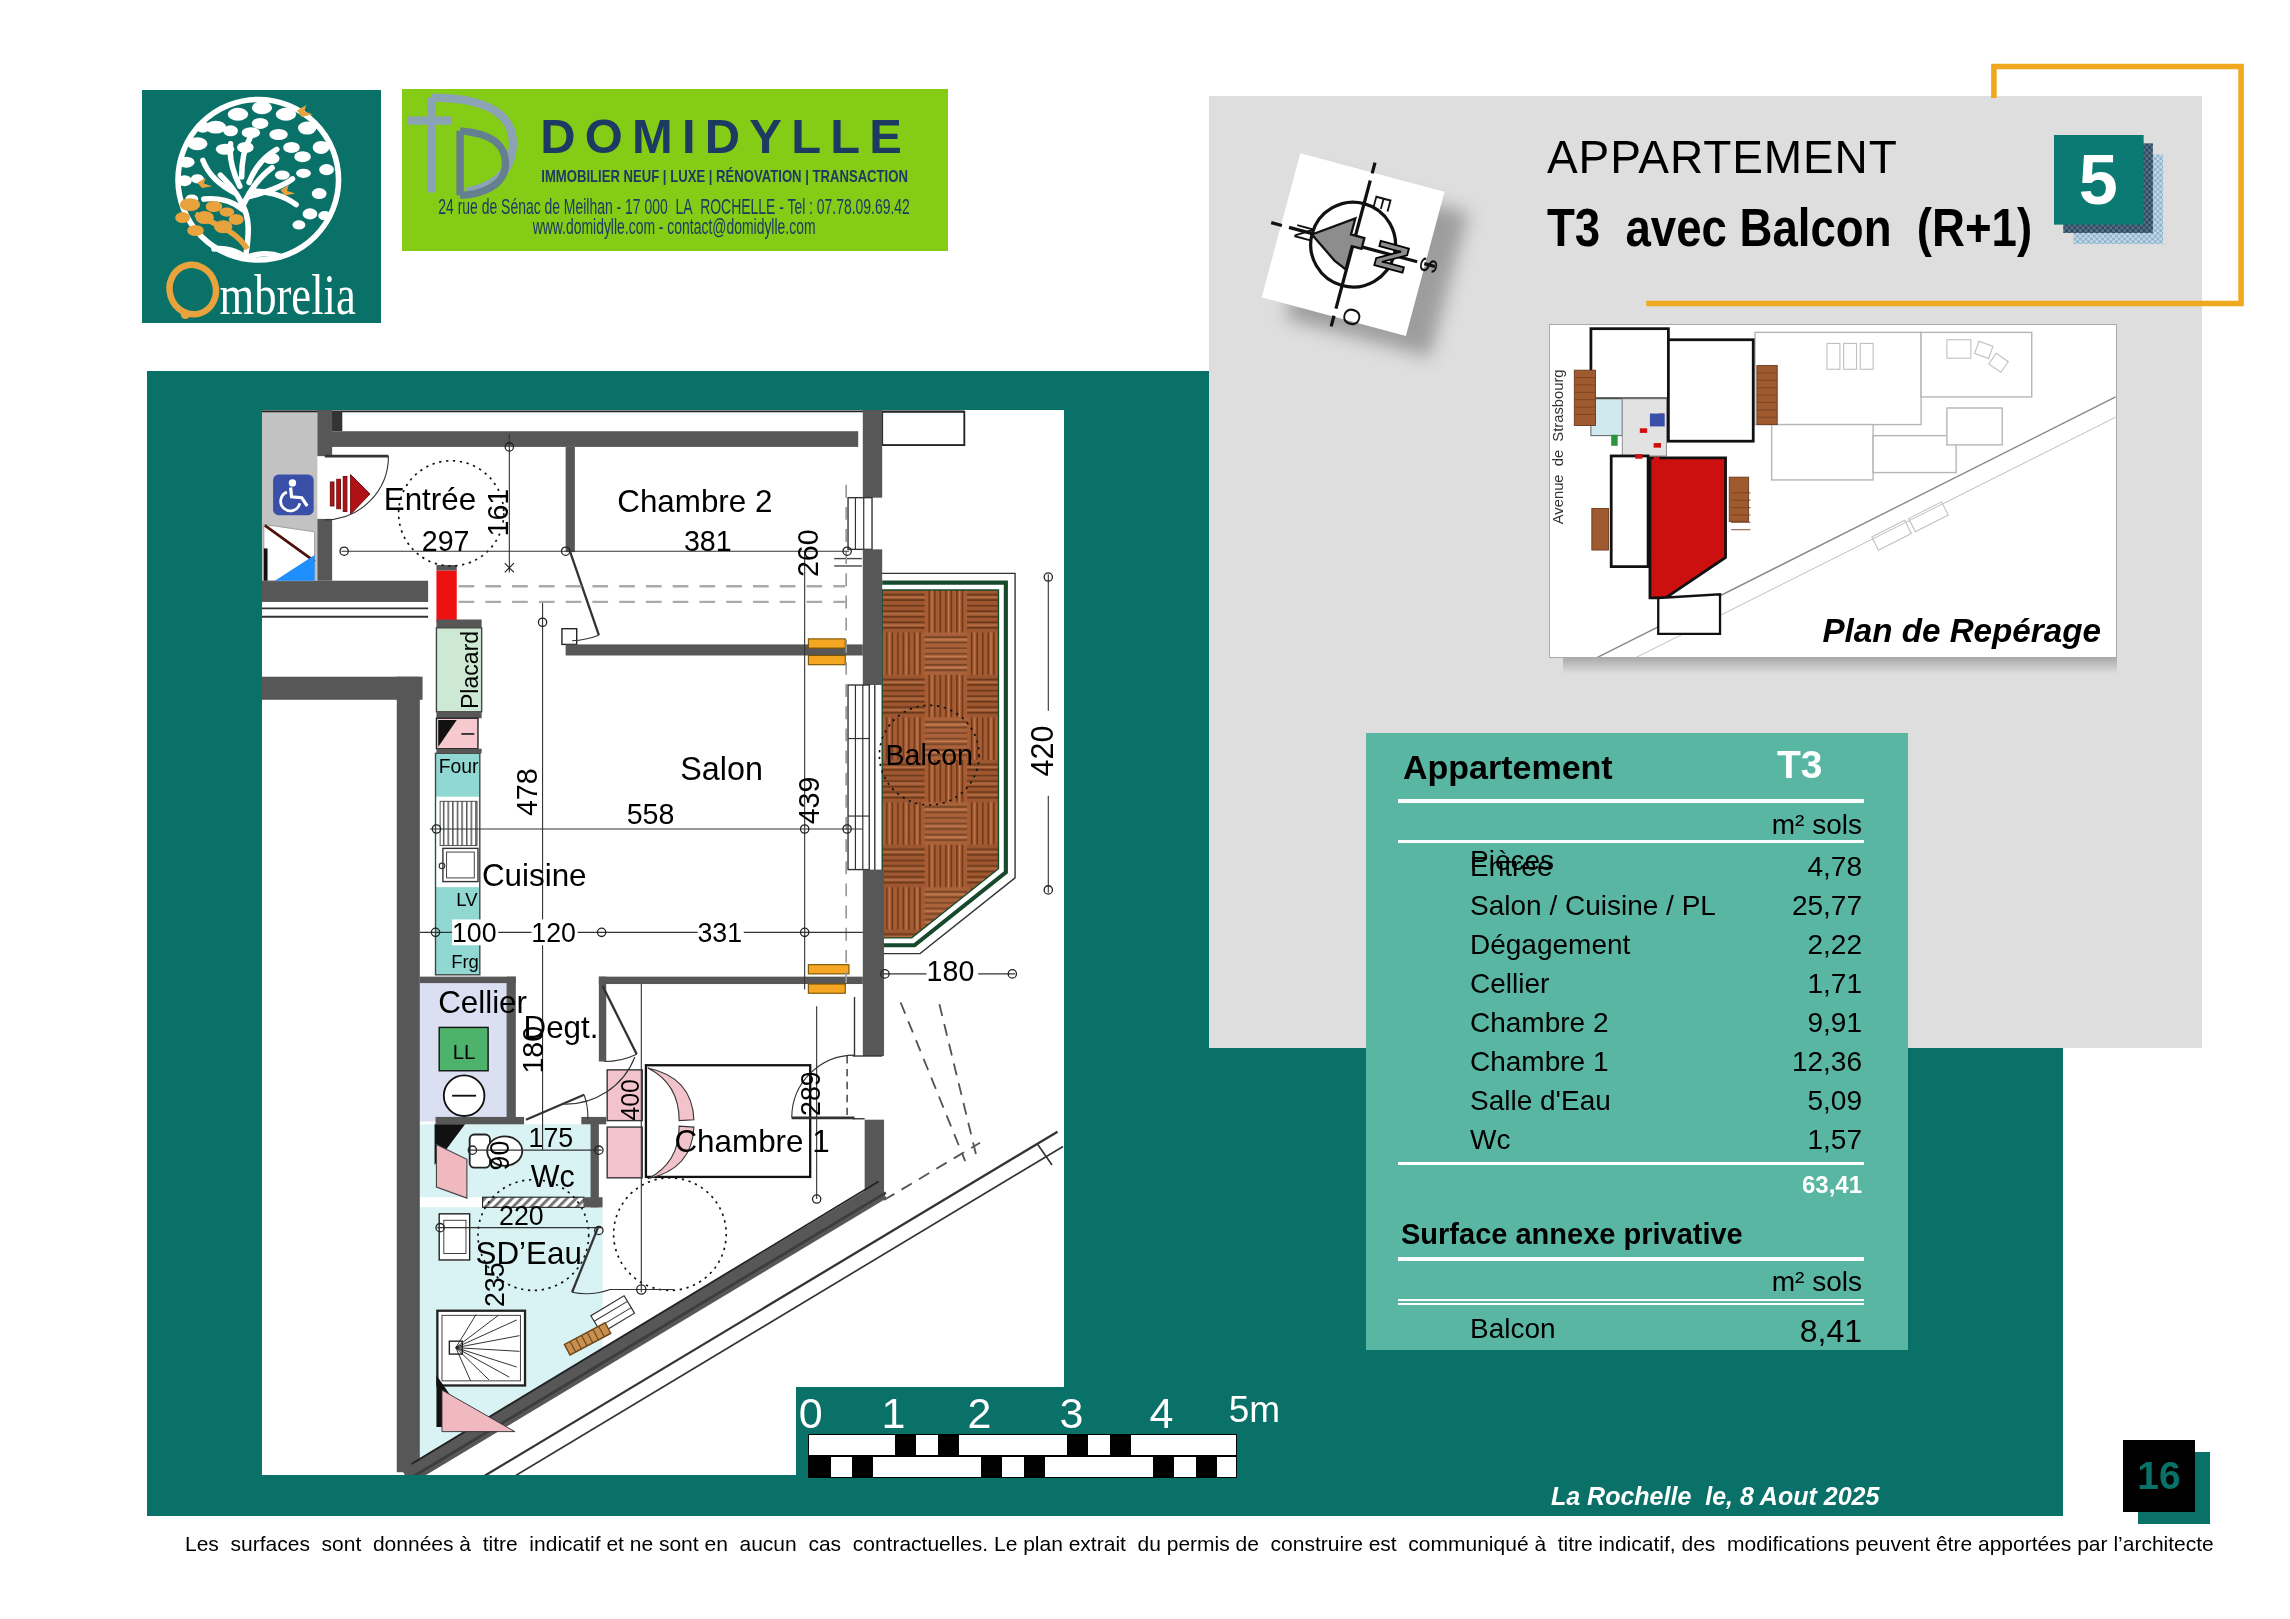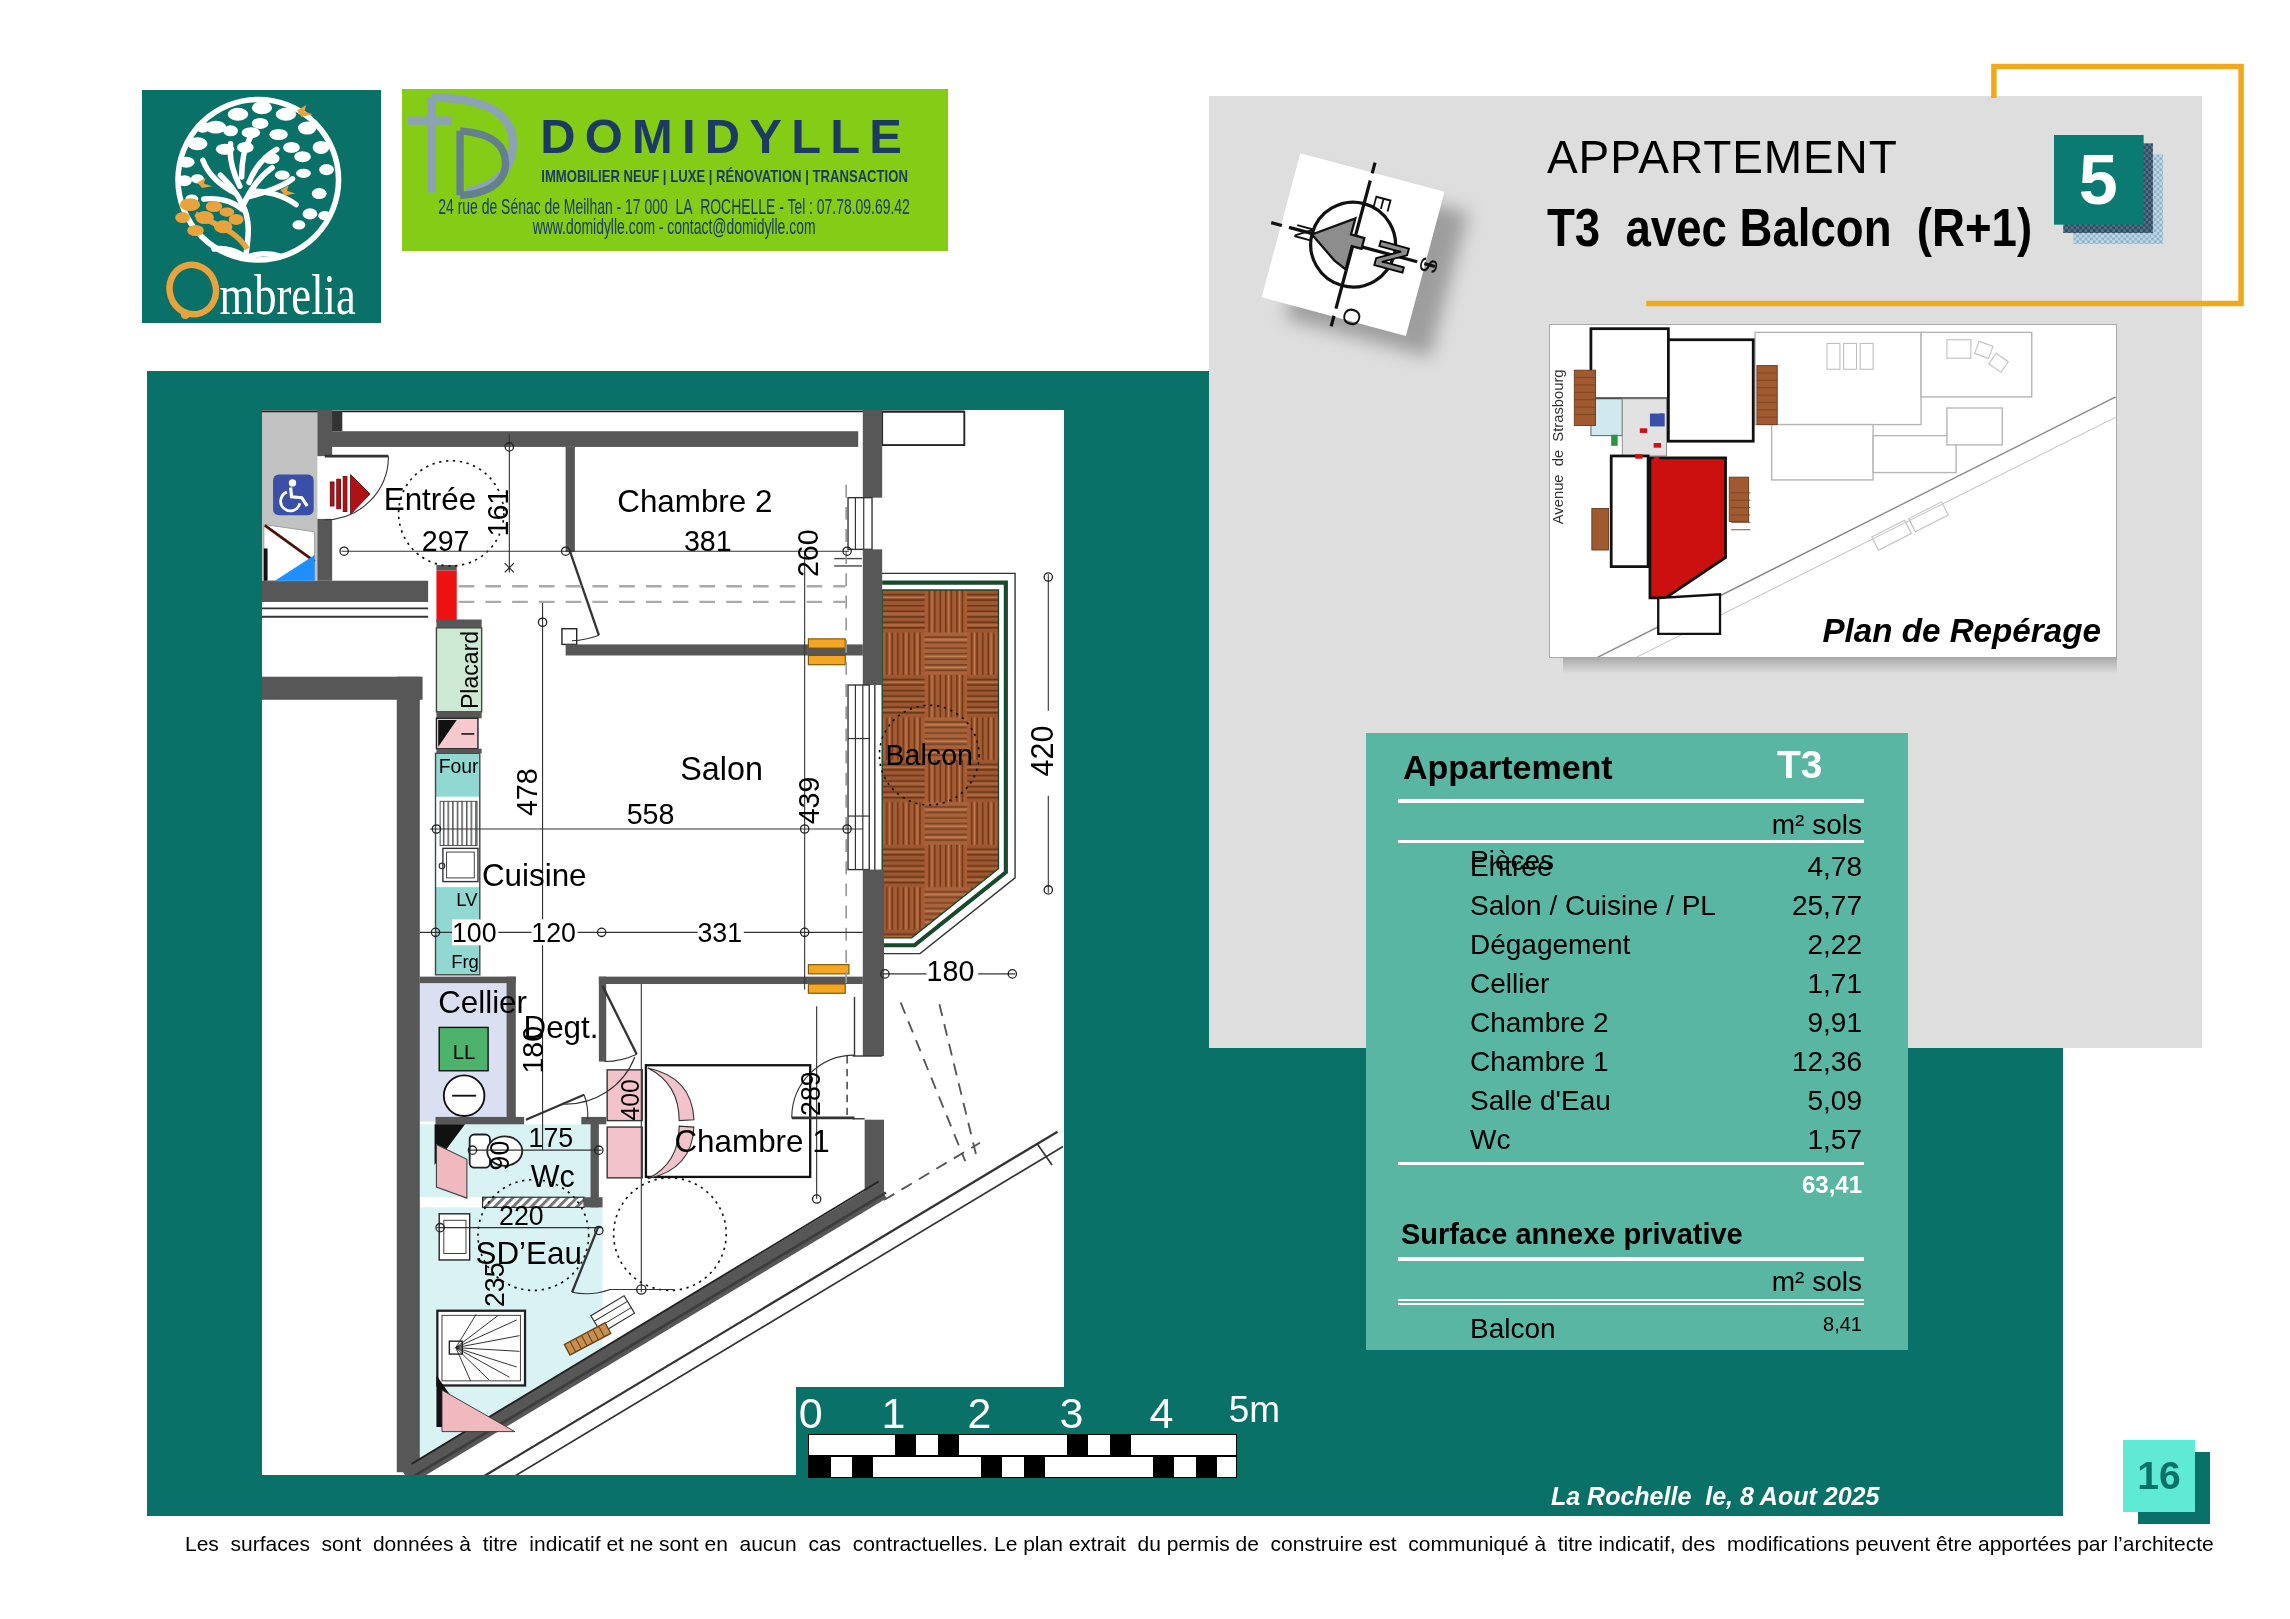--- a/index.html
+++ b/index.html
@@ -255,21 +255,21 @@
     <div class="abs" style="left:35px;top:485px;font-size:29px;font-weight:bold;color:#000;">Surface annexe privative</div>
 
     <div class="abs" style="left:32px;top:524px;width:466px;height:3.7px;background:#fff;"></div>
 
     <div class="abs" style="left:32px;top:533px;width:464px;text-align:right;font-size:28px;color:#000;">m² sols</div>
 
     <div class="abs" style="left:32px;top:566px;width:466px;height:1.8px;background:#fff;"></div>
     <div class="abs" style="left:32px;top:570px;width:466px;height:1.8px;background:#fff;"></div>
 
     <div class="abs" style="left:104px;top:580px;font-size:28px;color:#000;">Balcon</div>
-    <div class="abs" style="left:32px;top:580px;width:464px;text-align:right;font-size:20px;color:#000;">8,41</div>
+    <div class="abs" style="left:32px;top:580px;width:464px;text-align:right;font-size:32px;color:#000;">8,41</div>
   </div>
 
   <div id="planbox" class="abs" style="left:262px;top:410px;width:802px;height:1065px;background:#ffffff;">
   <svg width="802" height="1065" viewBox="284 444 869 1154">
     <defs>
       <pattern id="wood" width="92" height="92" patternUnits="userSpaceOnUse" patternTransform="translate(36,87)">
         <rect width="92" height="92" fill="#a75c33"></rect>
         <g stroke="#6f3a1b" stroke-width="1.8">
           <path d="M0,5 h46 M0,11 h46 M0,17 h46 M0,23 h46 M0,29 h46 M0,35 h46 M0,41 h46"></path>
           <path d="M51,0 v46 M57,0 v46 M63,0 v46 M69,0 v46 M75,0 v46 M81,0 v46 M87,0 v46"></path>
@@ -645,18 +645,18 @@
     <div class="abs" style="left:347px;top:1.8px;width:37px;text-align:center;font-size:43px;">4</div>
     <div class="abs" style="left:426px;top:1.8px;width:65px;text-align:center;font-size:37px;">5m</div>
 
     <div class="abs" style="left:12px;top:47px;width:429px;height:22px;border:1.8px solid #000;box-sizing:border-box;background:repeating-linear-gradient(90deg,#fff 0 86px,#000 86px 107px,#fff 107px 129px,#000 129px 150px,#fff 150px 172px);"></div>
     <div class="abs" style="left:12px;top:69px;width:429px;height:22px;border:1.8px solid #000;box-sizing:border-box;background:repeating-linear-gradient(90deg,#000 0 21.5px,#fff 21.5px 43px,#000 43px 64px,#fff 64px 86px,#fff 86px 172px);"></div>
   </div>
 
   <div class="abs" style="left:1551px;top:1482px;width:461px;text-align:left;font-size:25px;font-style:italic;font-weight:bold;color:#fff;">La Rochelle&nbsp; le, 8 Aout 2025</div>
 
   <div class="abs" style="left:2138px;top:1452px;width:72px;height:72px;background:#0a7169;"></div>
-  <div class="abs" style="left:2123px;top:1440px;width:72px;height:72px;background:#5eead4;text-align:center;line-height:72px;font-size:39px;font-weight:bold;color:#0a7169;">16</div>
+  <div class="abs" style="left:2123px;top:1440px;width:72px;height:72px;background:#000000;text-align:center;line-height:72px;font-size:39px;font-weight:bold;color:#0a7169;">16</div>
 
   <div class="abs" style="left:185px;top:1532px;width:1837px;text-align:center;font-size:21px;color:#000;white-space:nowrap;">Les&nbsp; surfaces&nbsp; sont&nbsp; données&nbsp;à&nbsp; titre&nbsp; indicatif et ne sont en&nbsp; aucun&nbsp; cas&nbsp; contractuelles. Le plan extrait&nbsp; du permis de&nbsp; construire est&nbsp; communiqué à&nbsp; titre indicatif, des&nbsp; modifications peuvent être apportées par l’architecte</div>
 
 </div>
 
 
 </body></html>

